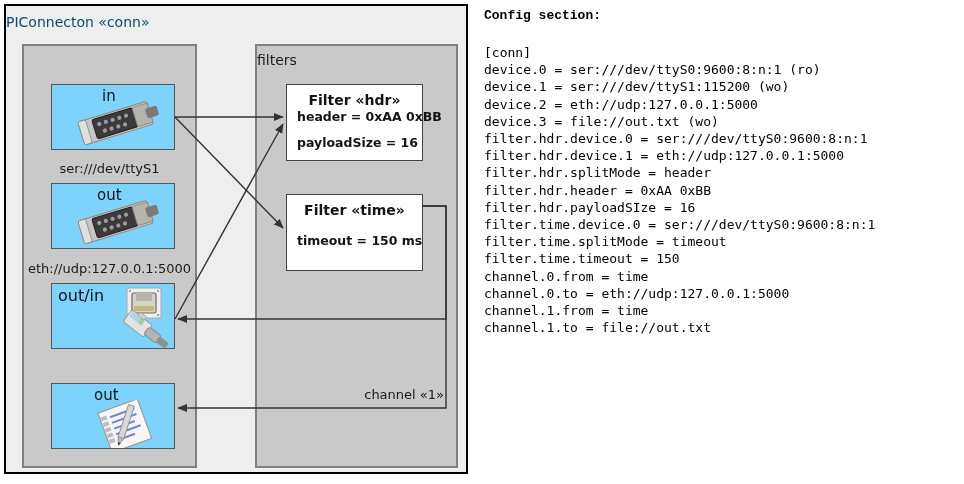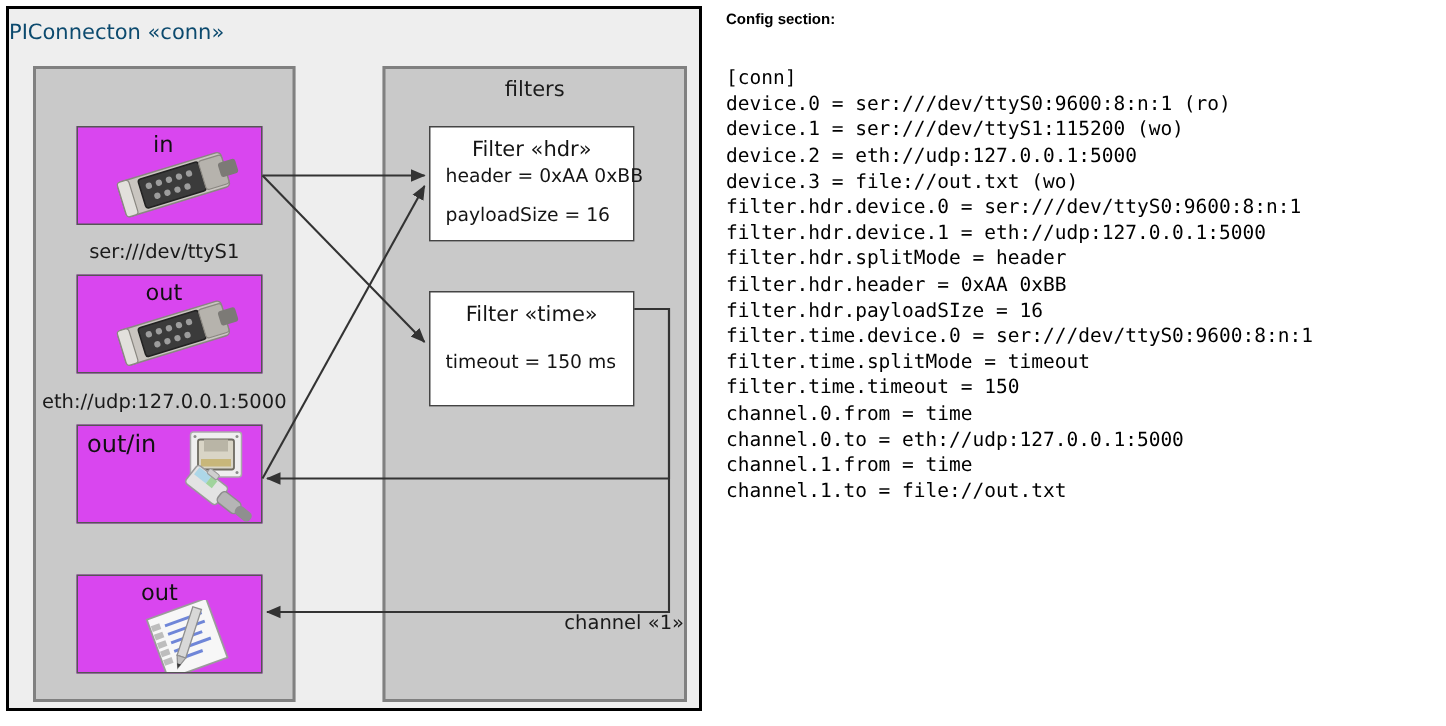--- a/index.html
+++ b/index.html
@@ -8,49 +8,49 @@
 
   
   #diagram{position:absolute;left:4px;top:4px;width:464px;height:470px;
            background:#eeeeee;border:2px solid #000000;box-sizing:border-box;}
   #diagram-title{position:absolute;left:0;top:8px;width:100%;text-align:left;
                  font-size:14px;color:#0c4a6e;}
 
   .group{position:absolute;background:#c9c9c9;border:2px solid #808080;box-sizing:border-box;}
   #devices-group{left:16px;top:38px;width:175px;height:424px;}
   #filters-group{left:249px;top:38px;width:203px;height:424px;}
-  .group-title{position:absolute;left:0;top:6px;width:100%;text-align:center;
+  .group-title{position:absolute;left:0;top:6px;width:100%;text-align:left;
                font-size:14px;color:#1a1a1a;}
 
   
   .node-caption{position:absolute;text-align:center;font-size:13px;color:#1a1a1a;
                 white-space:nowrap;}
-  .card{position:absolute;background:#d946ef;border:1.5px solid #555555;
+  .card{position:absolute;background:#7dd3fc;border:1.5px solid #555555;
         box-sizing:border-box;overflow:hidden;}
   .card-label{position:absolute;font-size:15px;color:#111111;z-index:3;}
 
   
   .filterbox{position:absolute;background:#ffffff;border:1.5px solid #444444;
-             box-sizing:border-box;}
+             box-sizing:border-box;font-weight:bold;}
   .filter-title{position:absolute;left:0;top:7px;width:100%;text-align:center;
                 font-size:14px;color:#141414;}
   .filter-prop{position:absolute;left:10px;font-size:12.5px;color:#141414;white-space:nowrap;}
 
   
   .chan-label{position:absolute;font-size:13px;color:#1a1a1a;white-space:nowrap;
               text-align:right;}
 
   
   svg.overlay{position:absolute;left:0;top:0;width:464px;height:470px;
               pointer-events:none;overflow:visible;}
 
   
   #config{position:absolute;left:482px;top:0;width:480px;height:484px;}
-  #config-heading{position:absolute;left:2px;top:8px;font-size:10px;font-weight:bold;
-                  font-family:Liberation Sans, sans-serif;color:#000;}
+  #config-heading{position:absolute;left:2px;top:8px;font-size:13px;font-weight:bold;
+                  font-family:Liberation Mono, monospace;color:#000;}
   #config-lines{position:absolute;left:2px;top:44px;font-size:13px;line-height:17.2px;
                 font-family:"DejaVu Sans Mono",monospace;color:#000;white-space:pre;}
   #config-lines div{white-space:pre;}
 
   
   .icon{position:absolute;}
 </style>
 </head>
 <body>
 
@@ -178,21 +178,21 @@
       <div class="filter-title">Filter «hdr»</div>
       <div class="filter-prop" style="top:24px;">header = 0xAA 0xBB</div>
       <div class="filter-prop" style="top:50px;">payloadSize = 16</div>
     </div>
 
     <div class="filterbox" style="left:280px;top:188px;width:137px;height:77px;">
       <div class="filter-title">Filter «time»</div>
       <div class="filter-prop" style="top:38px;">timeout = 150 ms</div>
     </div>
 
-    <div class="chan-label" style="left:250px;top:402px;width:188px;padding-left:12px;">channel «1»</div>
+    <div class="chan-label" style="left:250px;top:381px;width:188px;">channel «1»</div>
 
     <svg class="overlay">
       <defs>
         <marker id="arr" viewBox="0 0 10 10" refX="9.2" refY="5" markerWidth="7" markerHeight="7" orient="auto-start-reverse">
           <path d="M0,0.8 L10,5 L0,9.2 z" fill="#333333"></path>
         </marker>
       </defs>
       <g stroke="#333333" stroke-width="1.4" fill="none">
 
         <line x1="169" y1="111" x2="277" y2="111" marker-end="url(#arr)"></line>

